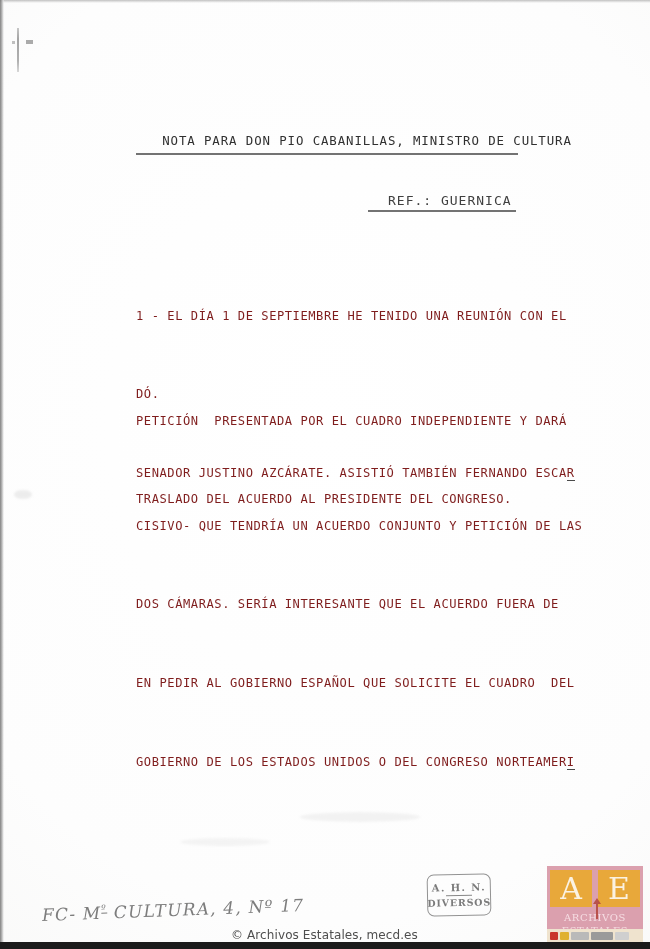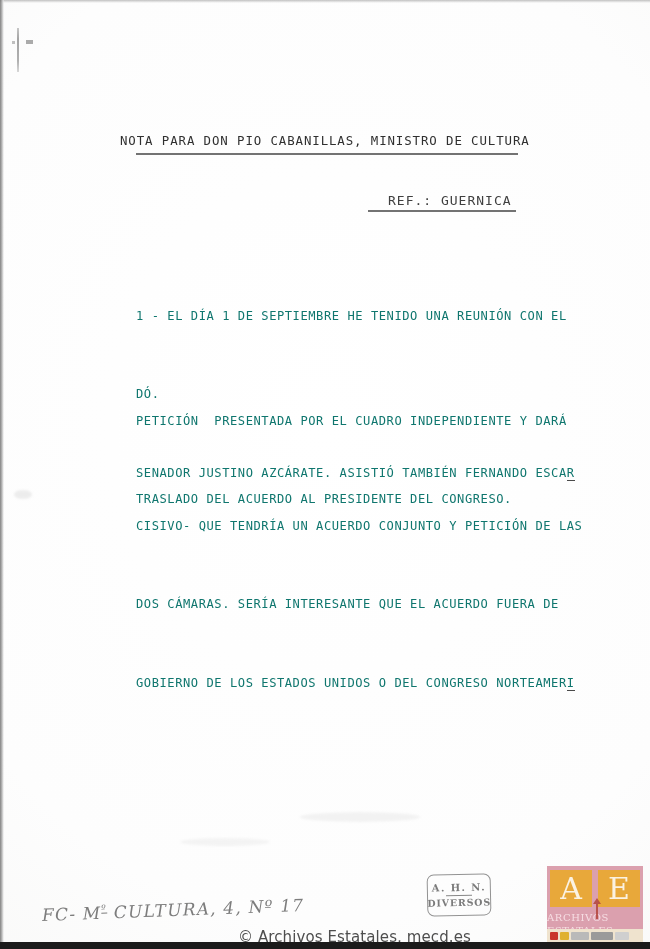--- a/index.html
+++ b/index.html
@@ -77,25 +77,26 @@
     position: absolute;
     background: #dcdcdc;
     opacity: .5;
     border-radius: 50%;
     filter: blur(1.2px);
   }
 
   
   .typed {
     position: absolute;
-    left: 120px;
+    left: 132px;
     width: 470px;
     color: #3a3a3a;
     font-family: "DejaVu Sans Mono", monospace;
     font-variant: small-caps;
+    text-align: center;
   }
 
   .title {
     top: 133px;
     font-size: 12.4px;
     letter-spacing: 0.9px;
     color: #303030;
     white-space: nowrap;
   }
   .title-rule {
@@ -131,21 +132,21 @@
 
   .para {
     position: absolute;
     left: 136px;
     width: 478px;
     font-family: "DejaVu Sans Mono", monospace;
     font-variant: small-caps;
     font-size: 12.1px;
     letter-spacing: 0.55px;
     line-height: 26.3px;
-    color: #0f766e;
+    color: #7f1d1d;
     white-space: pre;
   }
   .para-1 { top: 250px; }
   .para-2 { top: 355px; }
   .para-3 { top: 460px; }
 
   .para .ln { display: block; }
   
   .hyph { border-bottom: 1.5px solid #4a4a4a; }
 
@@ -232,21 +233,21 @@
   }
   .ae-letter {
     font-family: "DejaVu Serif", serif;
     font-size: 30px;
     line-height: 30px;
     color: #fbf2e2;
   }
   .ae-words {
     position: relative;
     padding-top: 5px;
-    text-align: left;
+    text-align: center;
     font-family: "DejaVu Serif", serif;
     font-size: 10px;
     letter-spacing: 0.6px;
     line-height: 12.5px;
     color: #f6dde3;
   }
   .ae-strip {
     position: absolute;
     left: 0; bottom: 0;
     width: 100%; height: 13px;
@@ -279,24 +280,24 @@
     position: absolute;
     left: -3px; top: -4px;
     border-left: 4px solid transparent;
     border-right: 4px solid transparent;
     border-bottom: 6px solid #b2453c;
   }
 
   
   .watermark {
     position: absolute;
-    left: 238px;
+    left: 231px;
     top: 928px;
     font-family: "DejaVu Sans", sans-serif;
-    font-size: 15px;
+    font-size: 12px;
     color: #4e4e4e;
     letter-spacing: 0.1px;
     white-space: nowrap;
   }
 </style>
 </head>
 <body>
 
 <div class="scan">
 
@@ -325,20 +326,21 @@
   </div>
 
   <div class="para para-2">
     <span class="ln">PETICIÓN  PRESENTADA POR EL CUADRO INDEPENDIENTE Y DARÁ</span>
     <span class="ln">TRASLADO DEL ACUERDO AL PRESIDENTE DEL CONGRESO.</span>
   </div>
 
   <div class="para para-3">
     <span class="ln">CISIVO- QUE TENDRÍA UN ACUERDO CONJUNTO Y PETICIÓN DE LAS</span>
     <span class="ln">DOS CÁMARAS. SERÍA INTERESANTE QUE EL ACUERDO FUERA DE</span>
+    <span class="ln">EN PEDIR AL GOBIERNO ESPAÑOL QUE SOLICITE EL CUADRO  DEL</span>
     <span class="ln">GOBIERNO DE LOS ESTADOS UNIDOS O DEL CONGRESO NORTEAMER<span class="hyph">I</span></span>
     
     
     
     
     
     
   </div>
 
   <div class="handwriting">

